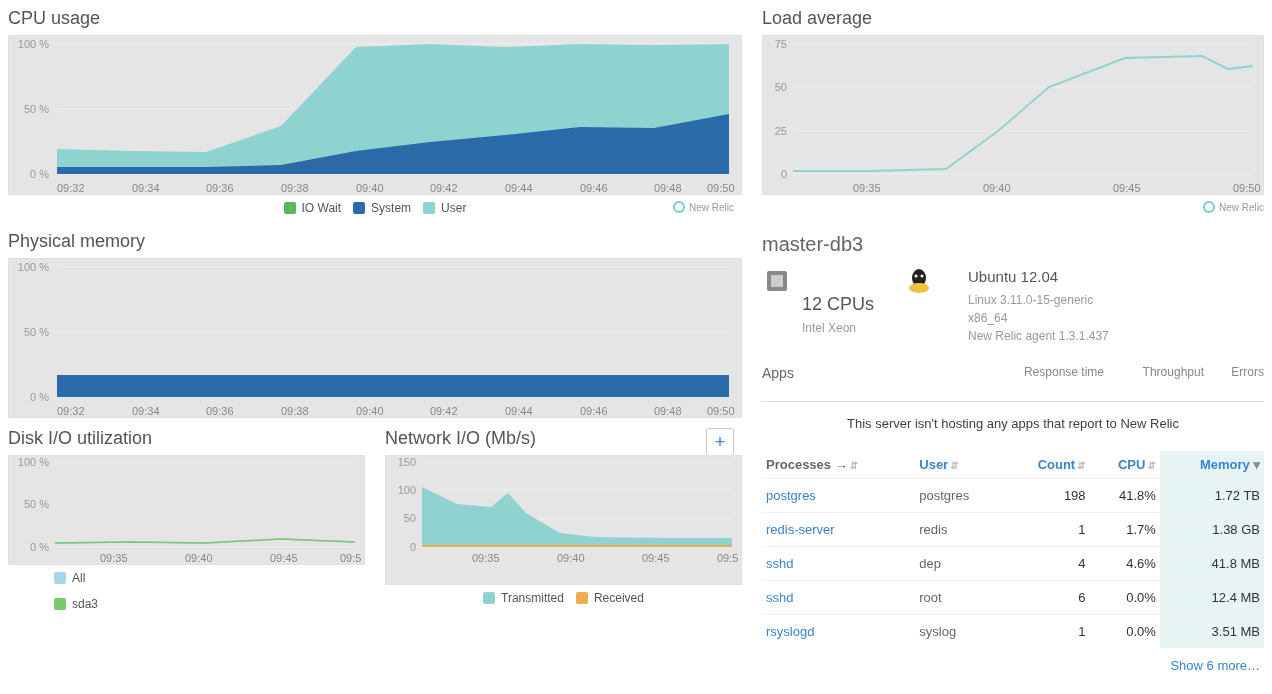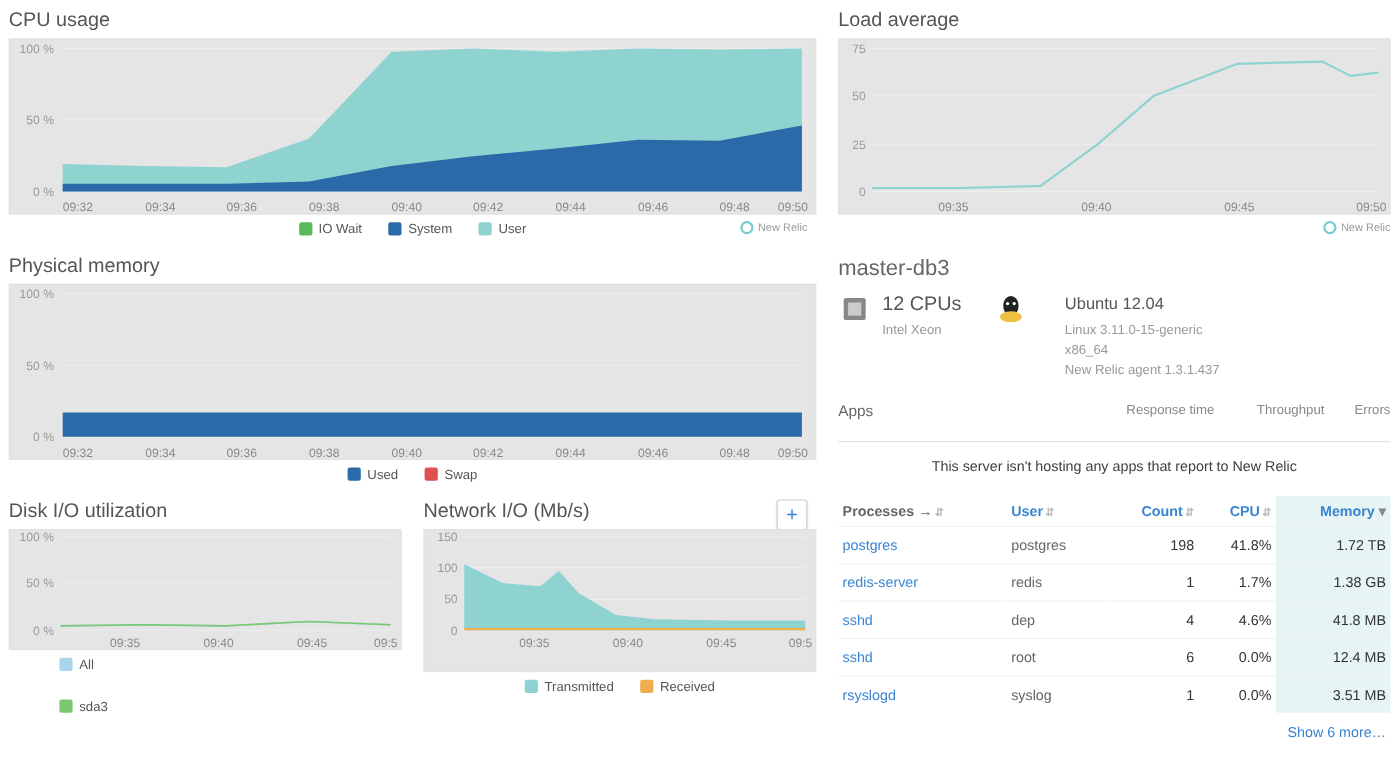--- a/index.html
+++ b/index.html
@@ -5,33 +5,33 @@
 * { box-sizing: border-box; margin: 0; padding: 0; }
 body { font-family: -apple-system, BlinkMacSystemFont, "Helvetica Neue", Arial, sans-serif; font-size: 13px; color: #333; background: #fff; padding: 8px; }
 .container { display: flex; gap: 20px; }
 .left-col { flex: 0 0 730px; }
 .right-col { flex: 1; }
 .chart-title { font-size: 18px; font-weight: 300; color: #555; margin-bottom: 6px; }
 .chart-box { border: 1px solid #e0e0e0; background: #e5e5e5; position: relative; }
 .chart-wrap { margin-bottom: 10px; }
 .axis-label { font-size: 11px; fill: #999; }
 .tick text { font-size: 11px; fill: #888; }
-.legend { display: flex; justify-content: center; gap: 24px; font-size: 12px; color: #555; padding: 6px 0; position: relative; }
+.legend { display: flex; justify-content: center; gap: 12px; font-size: 12px; color: #555; padding: 6px 0; position: relative; }
 .legend-item { display: flex; align-items: center; gap: 6px; }
 .swatch { width: 12px; height: 12px; border-radius: 2px; }
 .newrelic-tag { position: absolute; right: 8px; font-size: 10px; color: #999; display: flex; align-items: center; gap: 4px; }
 .newrelic-tag::before { content: ""; width: 8px; height: 8px; border: 2px solid #7cc; border-radius: 50%; }
 .plus-btn { position: absolute; right: 8px; bottom: -38px; width: 28px; height: 28px; border: 1px solid #ccc; border-radius: 3px; background: #fff; color: #3a84d0; font-size: 18px; line-height: 24px; cursor: pointer; box-shadow: 0 1px 2px rgba(0,0,0,0.1); }
 .row2 { display: flex; gap: 20px; }
 .row2 > div { flex: 1; }
 .server-title { font-size: 20px; font-weight: 300; color: #666; margin: 14px 0 10px; }
 .server-info { display: flex; gap: 30px; margin-bottom: 20px; }
 .info-block { display: flex; gap: 10px; }
 .info-block .icon { width: 30px; height: 30px; }
-.info-main { font-size: 18px; color: #555; font-weight: 400; }
+.info-main { font-size: 18px; color: #555; font-weight: 400; margin-top: 28px; }
 .info-sub { font-size: 12px; color: #999; margin-top: 6px; }
 .os-lines { font-size: 12px; color: #999; line-height: 1.5; margin-left: 24px; }
 .os-lines .main { font-size: 15px; color: #555; margin-bottom: 2px; }
 .section-head { display: flex; border-bottom: 1px solid #e0e0e0; padding-bottom: 20px; font-size: 14px; color: #666; }
 .section-head .lbl { font-weight: 400; flex: 1; }
 .section-head .col { color: #888; font-size: 12px; text-align: right; }
 .empty-msg { text-align: center; font-size: 13px; color: #404040; padding: 14px 0 20px; }
 .proc-table { width: 100%; border-collapse: collapse; font-size: 13px; }
 .proc-table th { text-align: left; font-weight: 700; color: #3a84d0; padding: 6px 4px; cursor: pointer; }
 .proc-table th.txt { color: #666; }
@@ -167,30 +167,20 @@
                 <text x="523" y="148">09:46</text>
               </g>
             <g class="tick">
                 <text x="597" y="148">09:48</text>
               </g>
             <g class="tick">
                 <text x="650" y="148">09:50</text>
               </g>
           </g>
         </svg>
-      </div>
-      <div class="legend">
-        <span class="legend-item">
-            <span class="swatch" style="background:#2b6aa8"></span>
-            <span>Used</span>
-          </span>
-        <span class="legend-item">
-            <span class="swatch" style="background:#e05050"></span>
-            <span>Swap</span>
-          </span>
       </div>
       <button class="plus-btn">+</button>
     </div>
 
     <div class="row2">
       <div class="chart-wrap">
         <div class="chart-title">Disk I/O utilization</div>
         <div class="chart-box" style="height:110px;">
           <svg width="355" height="110">
             <g transform="translate(46,6)">

